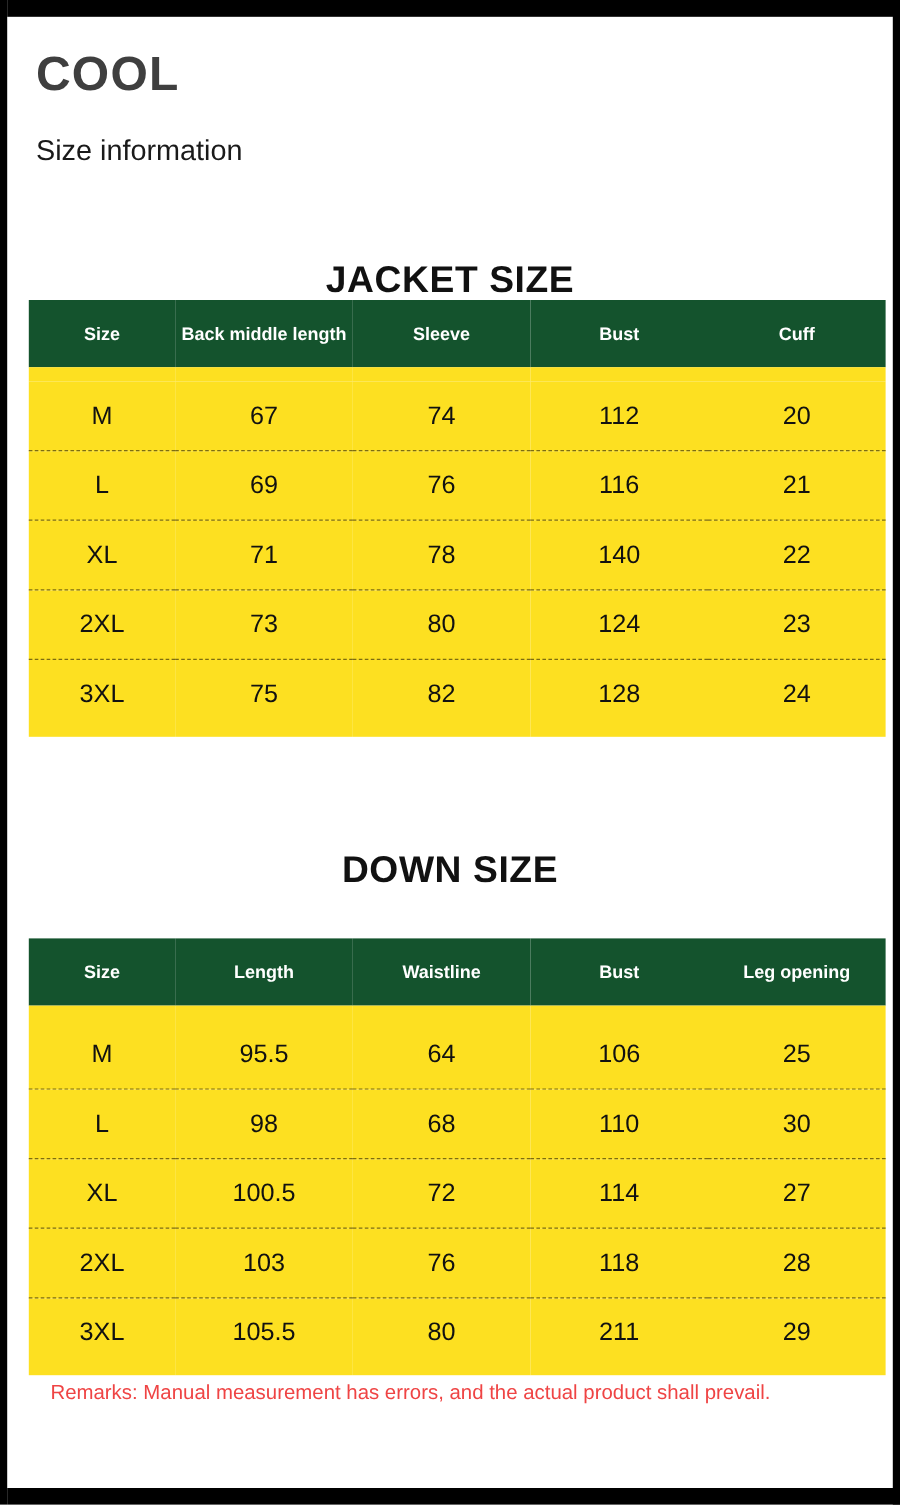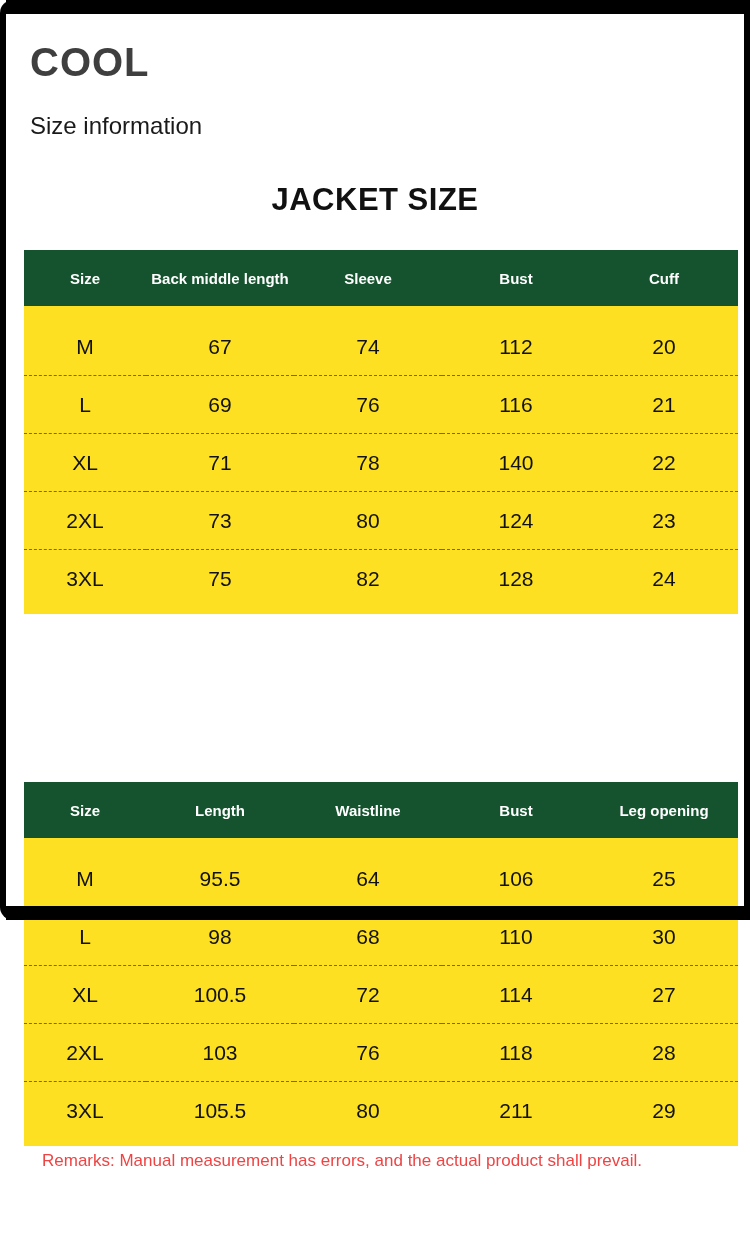--- a/index.html
+++ b/index.html
@@ -9,26 +9,25 @@
   body {
     width: 750px;
     height: 1254px;
     background: #ffffff;
     font-family: "Liberation Sans", sans-serif;
     position: relative;
     overflow: hidden;
   }
   .page {
     width: 750px;
-    height: 920px;
+    height: 1254px;
     position: relative;
     box-sizing: border-box;
     border-left: 6px solid #000;
     border-right: 6px solid #000;
-    border-radius: 13px;
   }
   .top-bar {
     position: absolute;
     top: 0;
     left: 0;
     width: 750px;
     height: 14px;
     background: #000;
   }
   .bottom-bar {
@@ -56,20 +55,21 @@
     font-size: 24px;
     color: #1a1a1a;
     line-height: 1.2;
   }
   .section-title {
     text-align: center;
     font-size: 31px;
     font-weight: bold;
     color: #111;
     letter-spacing: 0.5px;
+    margin-top: 33px;
   }
   .table-wrap {
     margin: 0 18px;
   }
   table.size-table {
     width: 714px;
     border-collapse: collapse;
     table-layout: fixed;
   }
   table.size-table thead th {
@@ -180,20 +180,21 @@
           <td>3XL</td>
           <td>75</td>
           <td>82</td>
           <td>128</td>
           <td>24</td>
         </tr>
       </tbody>
     </table>
   </div>
 
+  <div class="section-title down-title">DOWN SIZE</div>
 
   <div class="table-wrap down-table">
     <table class="size-table">
       <thead>
         <tr>
           <th class="col-size">Size</th>
           <th>Length</th>
           <th>Waistline</th>
           <th>Bust</th>
           <th>Leg opening</th>

